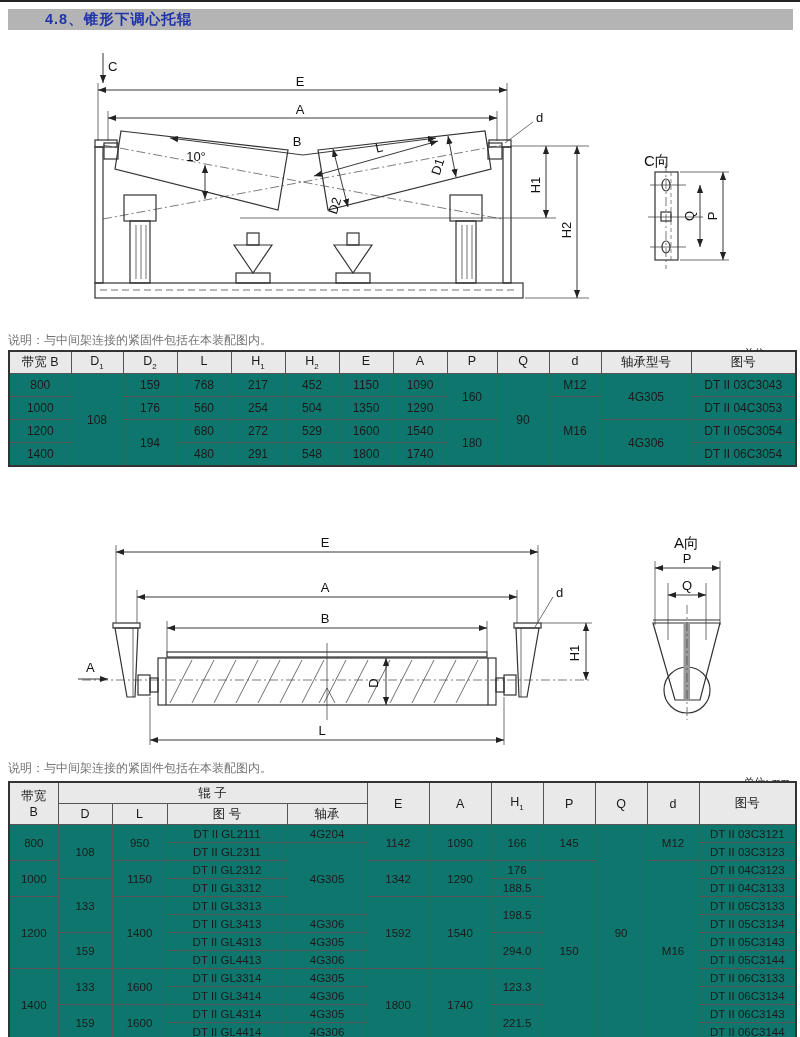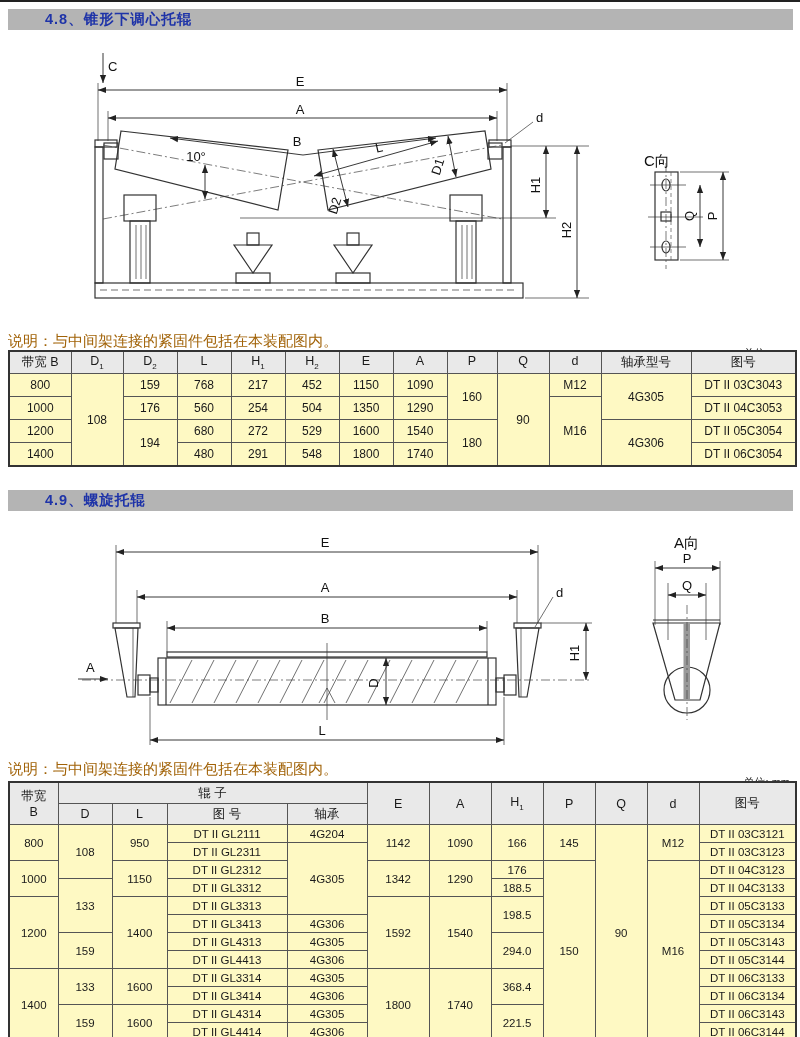--- a/index.html
+++ b/index.html
@@ -2,23 +2,23 @@
 <html><head>
 <meta charset="utf-8">
 <style>
   html,body{margin:0;padding:0;background:#fff;}
   .page{position:relative;width:800px;height:1037px;background:#fff;overflow:hidden;
         font-family:"Liberation Sans","DejaVu Sans",sans-serif;color:#1a1a1a;}
   .topline{position:absolute;top:0;left:0;width:800px;height:2px;background:#222;}
   .sec{position:absolute;left:8px;width:785px;height:21px;background:#b4b4b4;}
   .sec span{display:inline-block;margin-left:37px;font-size:14.5px;font-weight:bold;
             color:#1e33a8;line-height:21px;letter-spacing:1px;}
-  .note{position:absolute;left:8px;font-size:15px;color:#a16207;}
+  .note{position:absolute;left:8px;font-size:12px;color:#737373;}
   .unit{position:absolute;right:10px;font-size:11px;color:#111;margin-top:9px;}
-  table{border-collapse:collapse;table-layout:fixed;position:absolute;left:8px;background:#fef9c3;}
+  table{border-collapse:collapse;table-layout:fixed;position:absolute;left:8px;background:#0f766e;}
   th,td{border:1px solid #555;text-align:center;vertical-align:middle;padding:0;
         overflow:hidden;white-space:nowrap;font-weight:normal;}
   th{background:#e9e9e9;}
   .t1{width:787px;top:350px;}
   .t1 th{height:21px;font-size:12.5px;}
   .t1 td{height:22px;font-size:12px;}
   .t2{width:787px;top:781px;}
   .t2 th{height:20px;font-size:12.5px;}
   .t2 td{height:17px;font-size:11.5px;}
   table{border:2px solid #333;}
@@ -221,23 +221,20 @@
       <td>480</td>
       <td>291</td>
       <td>548</td>
       <td>1800</td>
       <td>1740</td>
       <td>DT II 06C3054</td>
     </tr>
   </tbody>
     </table>
 
-  <div class="sec" style="top:490px;">
-    <span>4.9、螺旋托辊</span>
-  </div>
 
   <svg style="top:515px;" width="800" height="245" viewBox="0 0 800 245">
     <g fill="none">
 
       <line class="ext" x1="116" y1="30" x2="116" y2="108"></line>
       <line class="ext" x1="538" y1="30" x2="538" y2="108"></line>
       <line class="dim" x1="116" y1="37" x2="538" y2="37" marker-start="url(#ah)" marker-end="url(#ah)"></line>
       <text class="dl" x="325" y="32">E</text>
 
       <line class="ext" x1="137" y1="75" x2="137" y2="108"></line>
@@ -406,21 +403,21 @@
       <td>DT II 05C3144</td>
     </tr>
     <tr>
       <td rowspan="4">1400</td>
       <td rowspan="2">133</td>
       <td rowspan="2">1600</td>
       <td>DT II GL3314</td>
       <td>4G305</td>
       <td rowspan="4">1800</td>
       <td rowspan="4">1740</td>
-      <td rowspan="2">368.4</td>
+      <td rowspan="2">123.3</td>
       <td>DT II 06C3133</td>
     </tr>
     <tr>
       <td>DT II GL3414</td>
       <td>4G306</td>
       <td>DT II 06C3134</td>
     </tr>
     <tr>
       <td rowspan="2">159</td>
       <td rowspan="2">1600</td>

